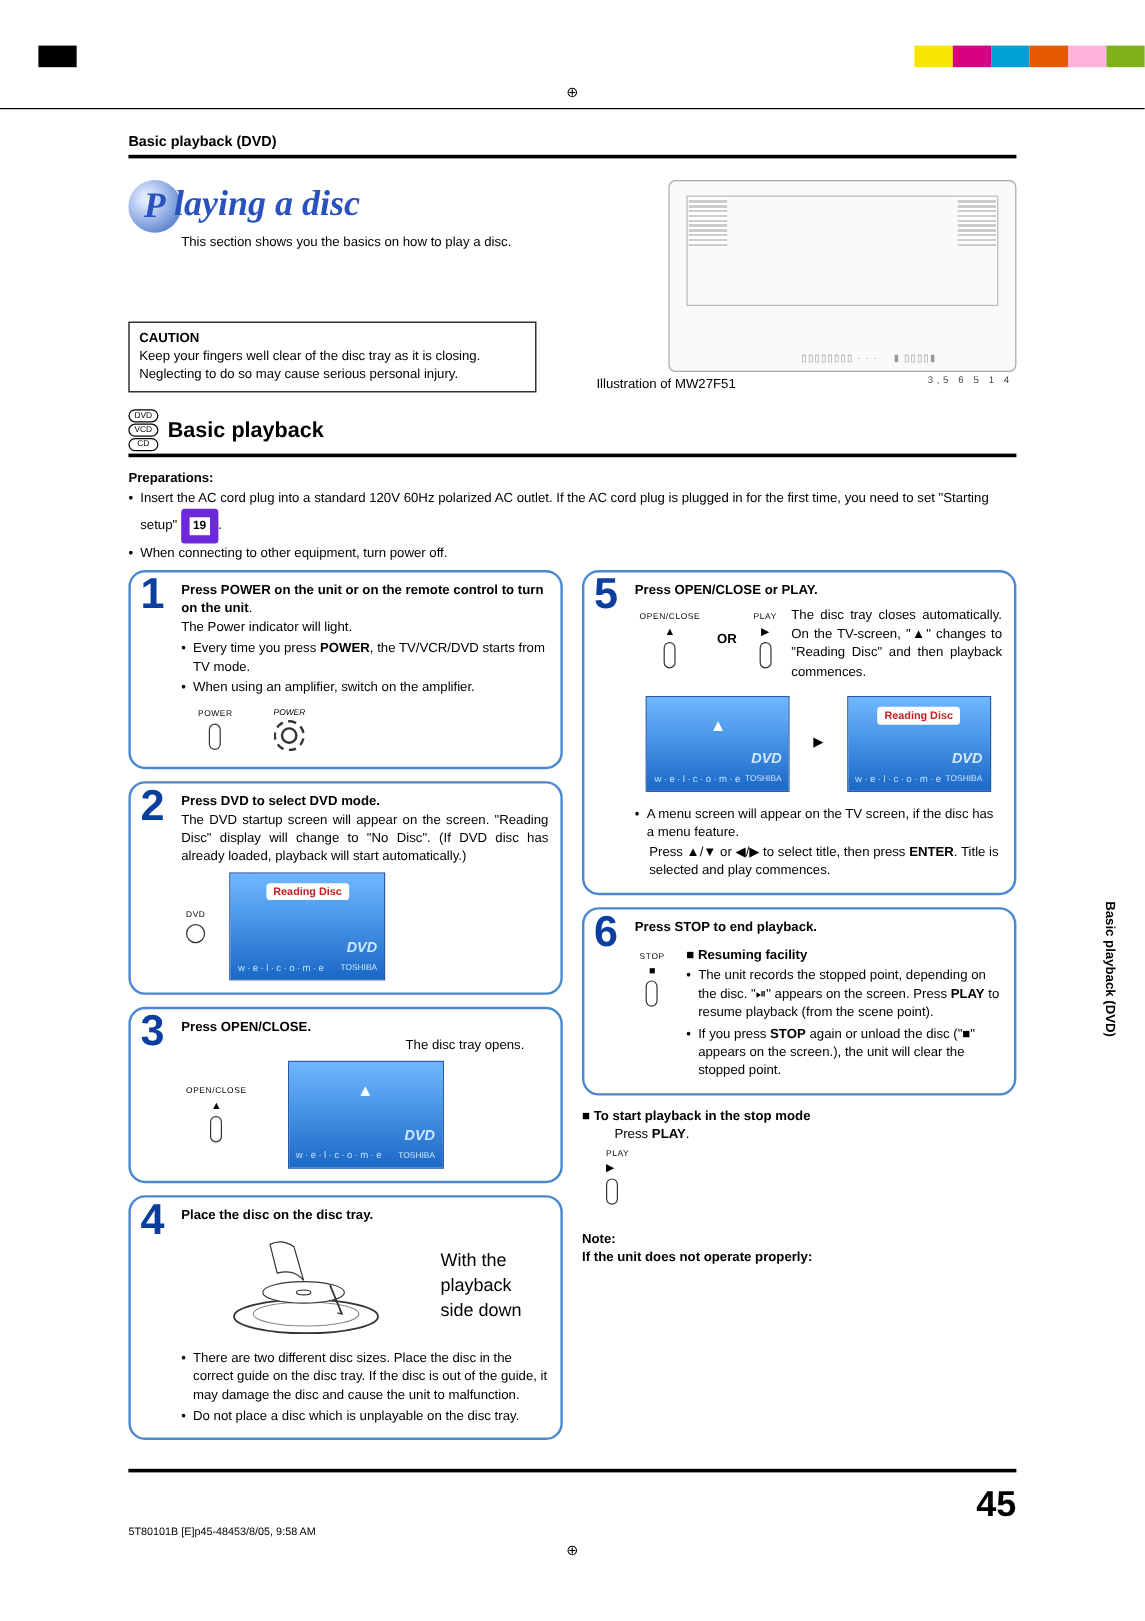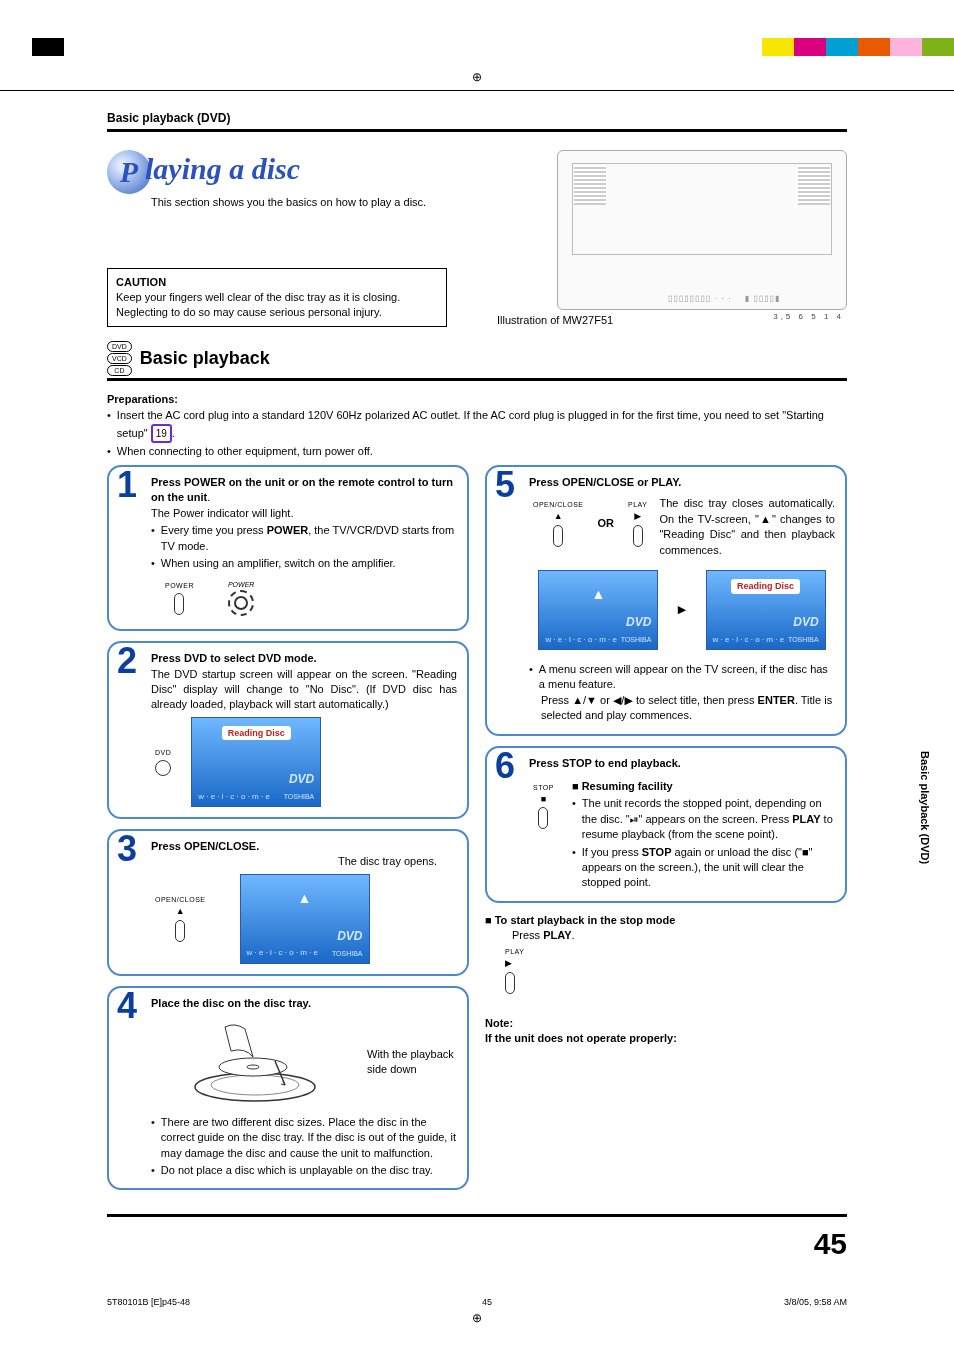--- a/index.html
+++ b/index.html
@@ -139,25 +139,25 @@
     border-top: 3px solid #000;
     margin-top: 2px;
     margin-bottom: 10px;
   }
   .prep { font-size: 11px; margin-bottom: 6px; line-height: 1.5; }
   .prep .pbold { font-weight: bold; }
   .bullet { display: flex; gap: 6px; }
   .bullet::before { content: "•"; }
   .page-ref {
     display: inline-block;
-    border: 2px solid #6d28d9;
+    border: 7px solid #6d28d9;
     border-radius: 3px;
     padding: 0 3px;
     font-size: 10px;
-    font-weight: normal;
+    font-weight: bold;
   }
 
   .columns { display: flex; gap: 16px; margin-top: 4px; }
   .col { flex: 1; display: flex; flex-direction: column; gap: 10px; }
 
   .step-box {
     border: 2px solid #4a88d0;
     border-radius: 14px;
     padding: 8px 10px 10px 10px;
     position: relative;
@@ -300,23 +300,22 @@
     position: absolute;
     right: -84px;
     top: 640px;
     writing-mode: vertical-rl;
     font-size: 11px;
     font-weight: bold;
   }
 
   .footer-info {
     display: flex;
-    justify-content: space-between;
     width: 740px;
-    margin: 80px auto 0 auto;
+    margin: 44px auto 0 auto;
     font-size: 9px;
   }
   .registration-lower { text-align: center; font-size: 12px; margin-top: 4px; }
 
   .disc-tray-illust {
     width: 160px;
     height: 90px;
     margin: 6px auto;
     position: relative;
   }
@@ -483,21 +482,21 @@
               <svg viewBox="0 0 160 90">
                 <ellipse cx="80" cy="70" rx="60" ry="14" fill="none" stroke="#333" stroke-width="1.5"></ellipse>
                 <ellipse cx="80" cy="68" rx="44" ry="10" fill="none" stroke="#888"></ellipse>
                 <ellipse cx="78" cy="50" rx="34" ry="9" fill="#fff" stroke="#333"></ellipse>
                 <ellipse cx="78" cy="50" rx="6" ry="2" fill="none" stroke="#333"></ellipse>
                 <path d="M50 10 Q 60 5 70 12 L 78 40 Q 70 30 56 34 Z" fill="#fff" stroke="#333"></path>
                 <path d="M100 44 L 110 68" stroke="#333" stroke-width="1.5"></path>
                 <path d="M108 64 L 110 68 L 106 67" fill="none" stroke="#333"></path>
               </svg>
             </div>
-            <div style="font-size:11px; width:90px;">With the playback side down</div>
+            <div style="font-size:15px; width:90px;">With the playback side down</div>
           </div>
           <div class="inner-bullet">
               <span>There are two different disc sizes. Place the disc in the correct guide on the disc tray. If the disc is out of the guide, it may damage the disc and cause the unit to malfunction.</span>
             </div>
           <div class="inner-bullet">
               <span>Do not place a disc which is unplayable on the disc tray.</span>
             </div>
         </div>
       </div>
     </div>

